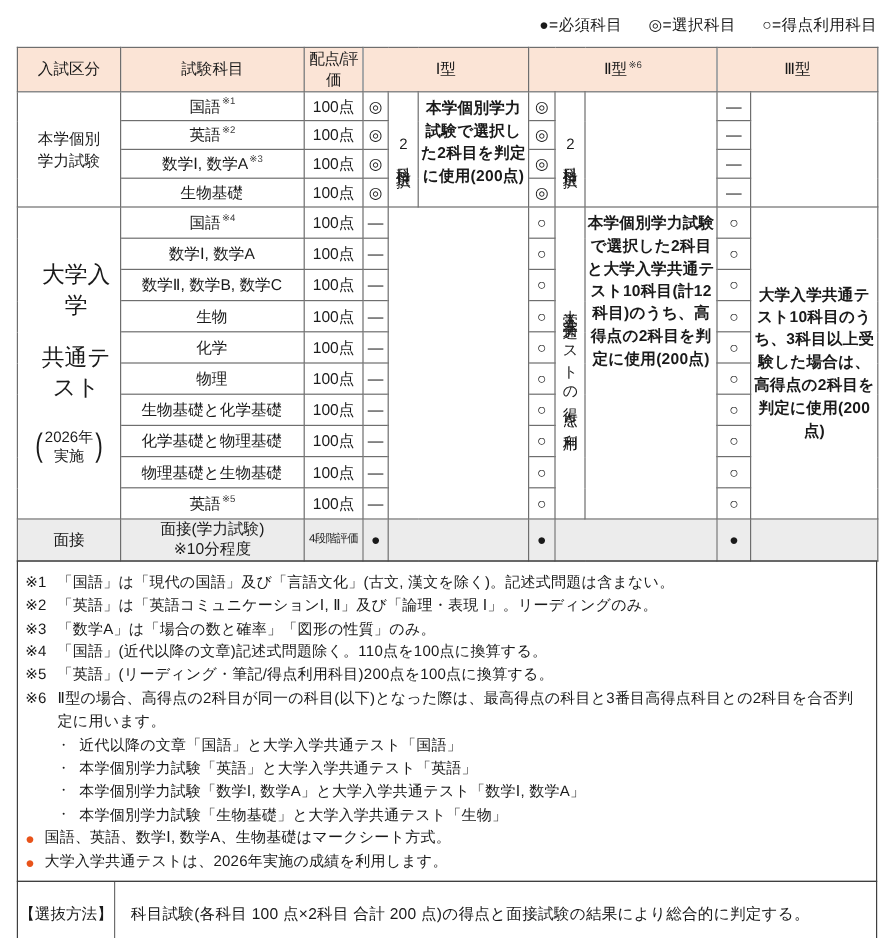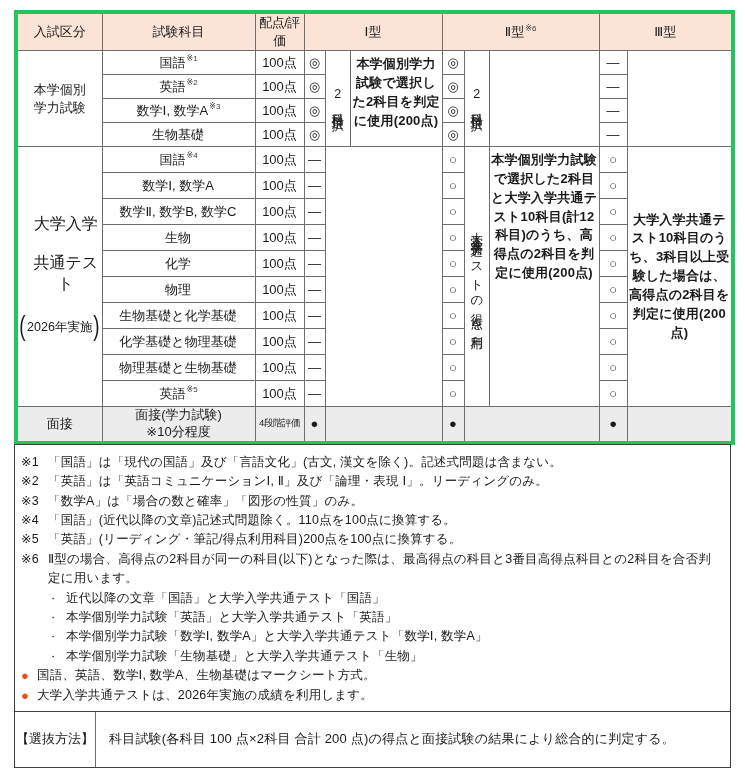--- a/index.html
+++ b/index.html
@@ -11,21 +11,21 @@
     position: relative;
     overflow: hidden;
   }
   .page { padding: 10px 14px 0 14px; }
 
   
   .legend { text-align: right; font-size: 13px; height: 22px; line-height: 22px; margin-bottom: 7px; letter-spacing: 0.3px; }
   .legend span { margin-left: 18px; }
 
   
-  table.main { border-collapse: collapse; table-layout: fixed; width: 717px; border: 4px solid #22c55e; }
+  table.main { border-collapse: collapse; table-layout: fixed; width: 717px; border: 1px solid #22c55e; }
   table.main th, table.main td { border: 1px solid #6e6e6e; font-size: 13px; text-align: center; vertical-align: middle; padding: 0; overflow: hidden; }
   tr.h-head { height: 28px; }
   tr.r-s1 { height: 24px; }
   tr.r-s2 { height: 26px; }
   tr.r-int { height: 33px; }
   tr.h-head th { background: #fbe4d6; font-weight: normal; font-size: 13px; }
   th.pts-h { font-size: 10.5px; letter-spacing: -0.5px; }
   sup { font-size: 8px; color: #3a3a3a; vertical-align: super; margin-left: 1px; }
   td.kubun { font-size: 13px; white-space: pre-line; line-height: 1.35; }
   td.sub { font-size: 13px; }
@@ -33,44 +33,49 @@
   td.pts.small { font-size: 9.5px; letter-spacing: -0.5px; }
   td.sym { font-size: 13px; }
   td.vcell { vertical-align: middle; }
   .vert { writing-mode: vertical-rl; text-orientation: upright; margin: 0 auto; font-size: 12.5px; letter-spacing: 2px; line-height: 1; }
   .vert.tight { letter-spacing: 2.5px; }
   td.desc { font-size: 12px; text-align: left; vertical-align: middle; padding: 3px 5px; line-height: 1.45; letter-spacing: 0.2px; font-weight: bold; }
   td.desc.top { vertical-align: top; padding-top: 4px; }
   td.pre { white-space: pre-line; line-height: 1.3; }
   tr.r-int td { background: #ececec; }
   
-  .k2 { line-height: 1.35; font-size: 16px; padding-left: 12px; }
+  .k2 { line-height: 1.35; font-size: 19px; padding-left: 12px; }
   .paren-wrap { display: flex; align-items: center; justify-content: center; margin-top: 1px; }
   .bigparen { font-size: 27px; font-weight: 300; line-height: 1; transform: scaleX(0.7); color:#1a1a1a; }
-  .paren-lines { display: inline-flex; flex-direction: row; font-size: 12.5px; line-height: 1.3; }
+  .paren-lines { display: inline-flex; flex-direction: column; font-size: 12.5px; line-height: 1.3; }
 
   
   .notes-box { width: 717px; border: 1.5px solid #3f3f3f; margin-top: -1px; padding: 8px 10px 6px 6px; }
   .note-line { display: flex; font-size: 12.5px; line-height: 19.4px; letter-spacing: 0.2px; }
   .note-line .marker { width: 27px; flex: 0 0 27px; text-align: left; }
   .note-line .ntext { flex: 1; }
   .note-line.indent { padding-left: 27px; }
   .note-line.indent .bmarker { width: 18px; flex: 0 0 18px; font-size: 10px; }
   .red-dot { width: 16px; flex: 0 0 16px; color: #e8531a; font-size: 13px; }
 
   
   .selection-box { width: 717px; border: 1.5px solid #3f3f3f; margin-top: -1.5px; height: 57px; display: flex; align-items: stretch; }
   .sel-label { flex: 0 0 81px; border-right: 1px solid #6e6e6e; display: flex; align-items: center; justify-content: center; font-size: 13px; }
   .sel-text { flex: 1; display: flex; align-items: center; padding-left: 13px; font-size: 13px; letter-spacing: 0.2px; }
 </style>
 </head>
 <body>
 
 <div class="page">
 
+  <div class="legend">
+    <span>●=必須科目</span>
+    <span>◎=選択科目</span>
+    <span>○=得点利用科目</span>
+  </div>
 
   <table class="main">
     <colgroup>
       <col style="width:86px">
         <col style="width:153px">
         <col style="width:49px">
       <col style="width:21px">
         <col style="width:25px">
         <col style="width:92px">
       <col style="width:22px">

